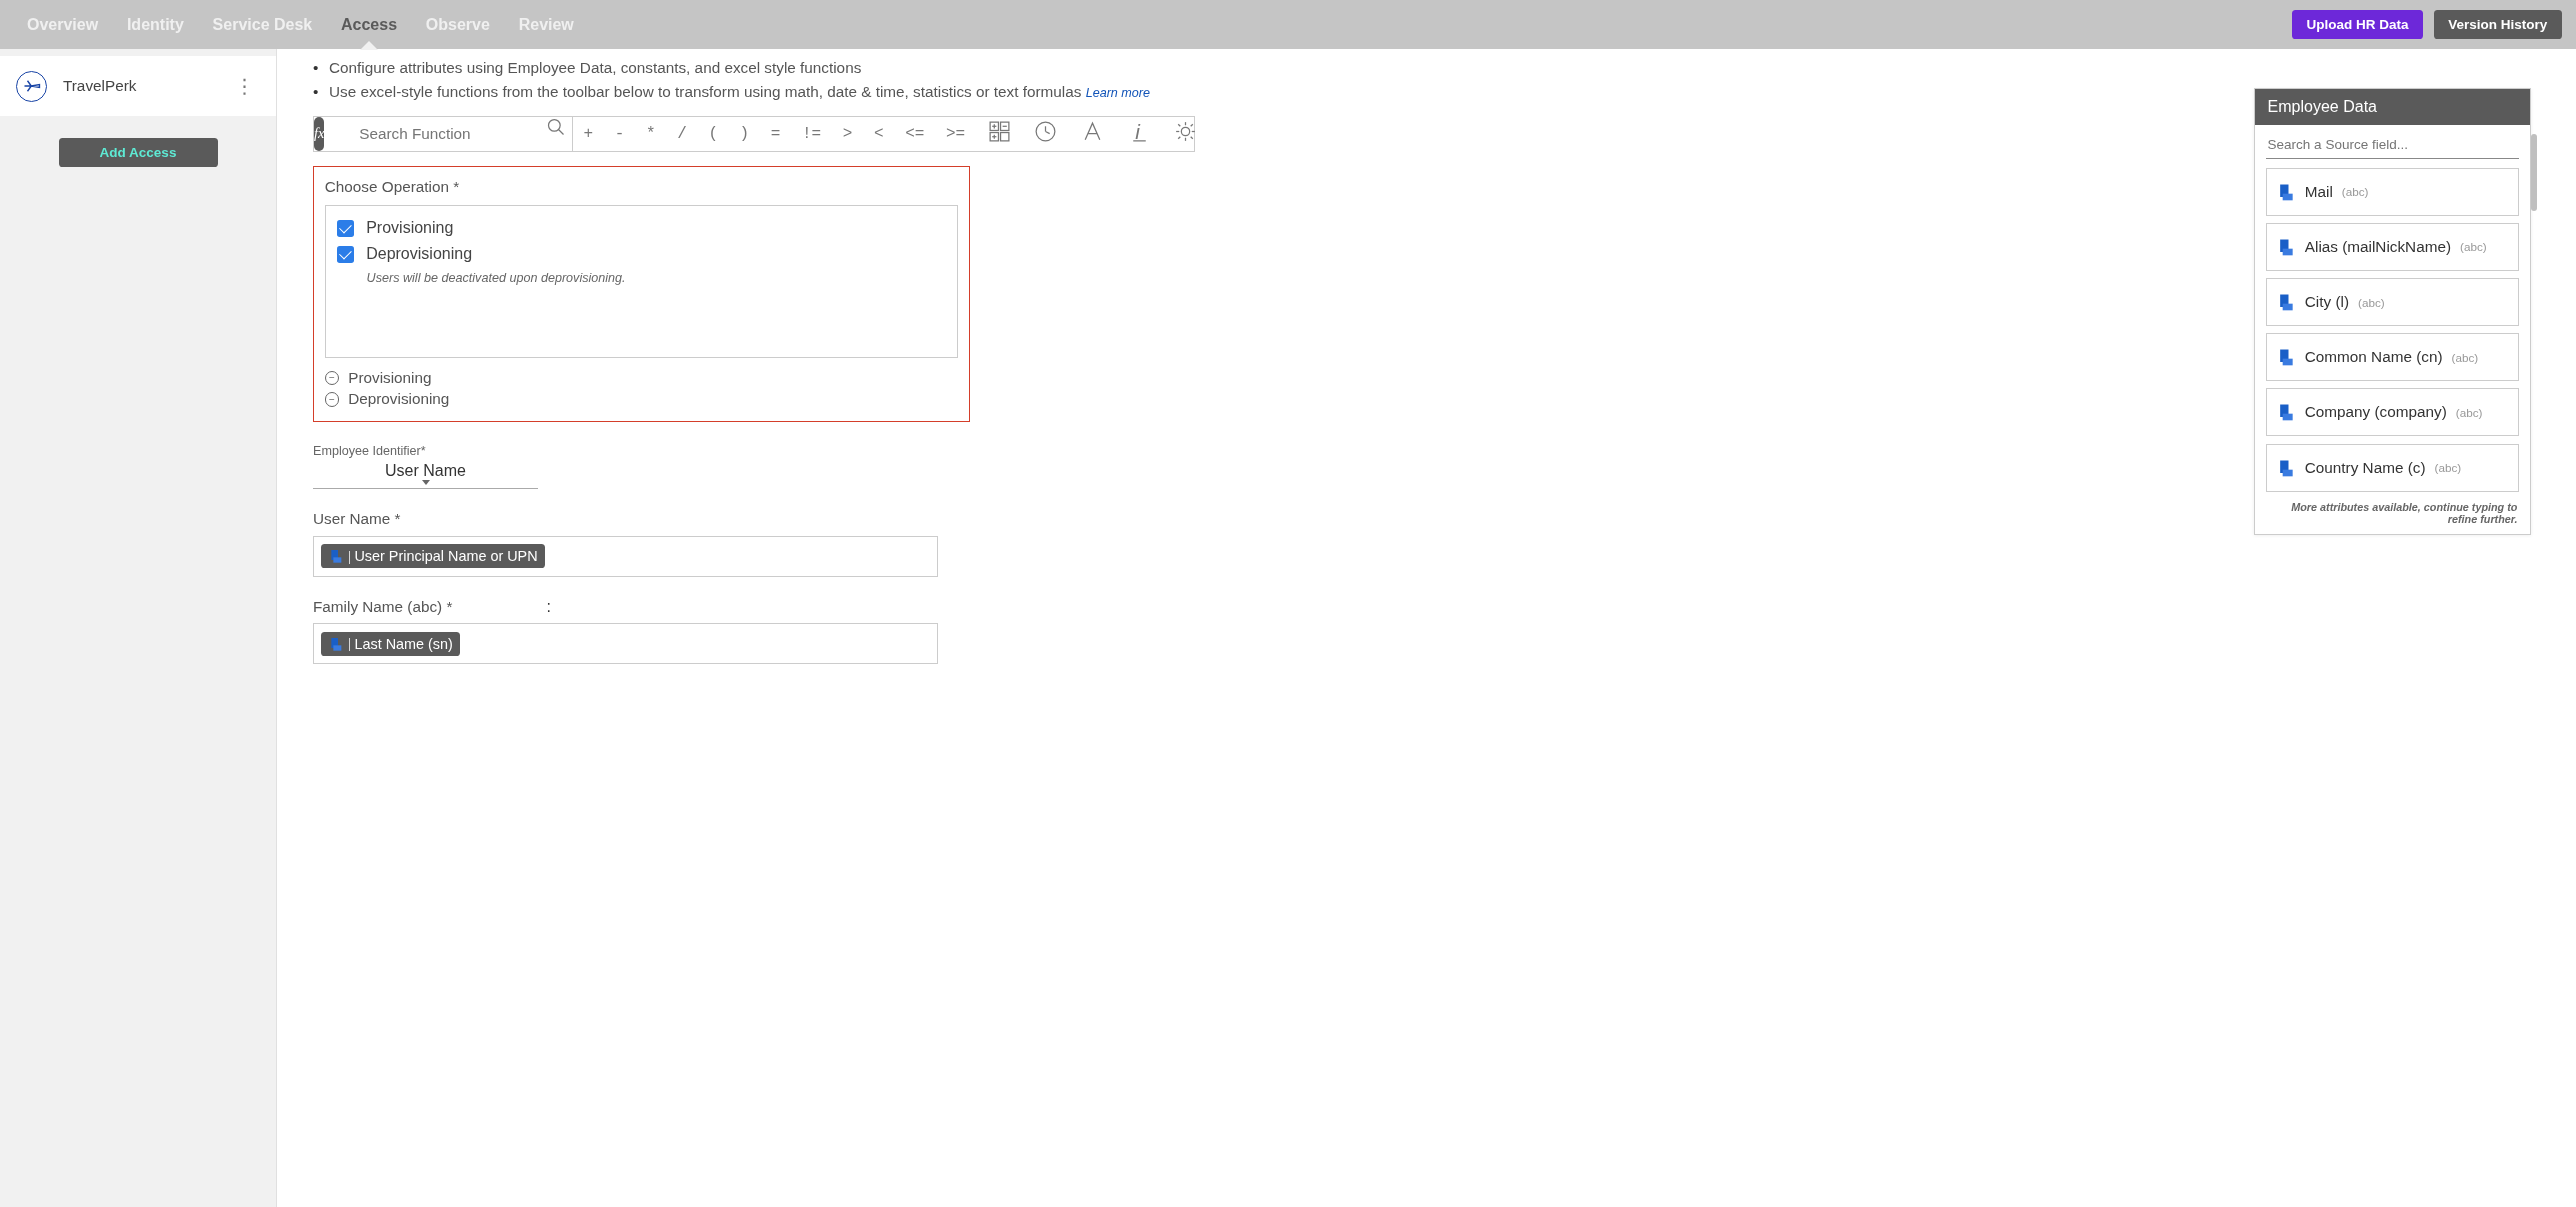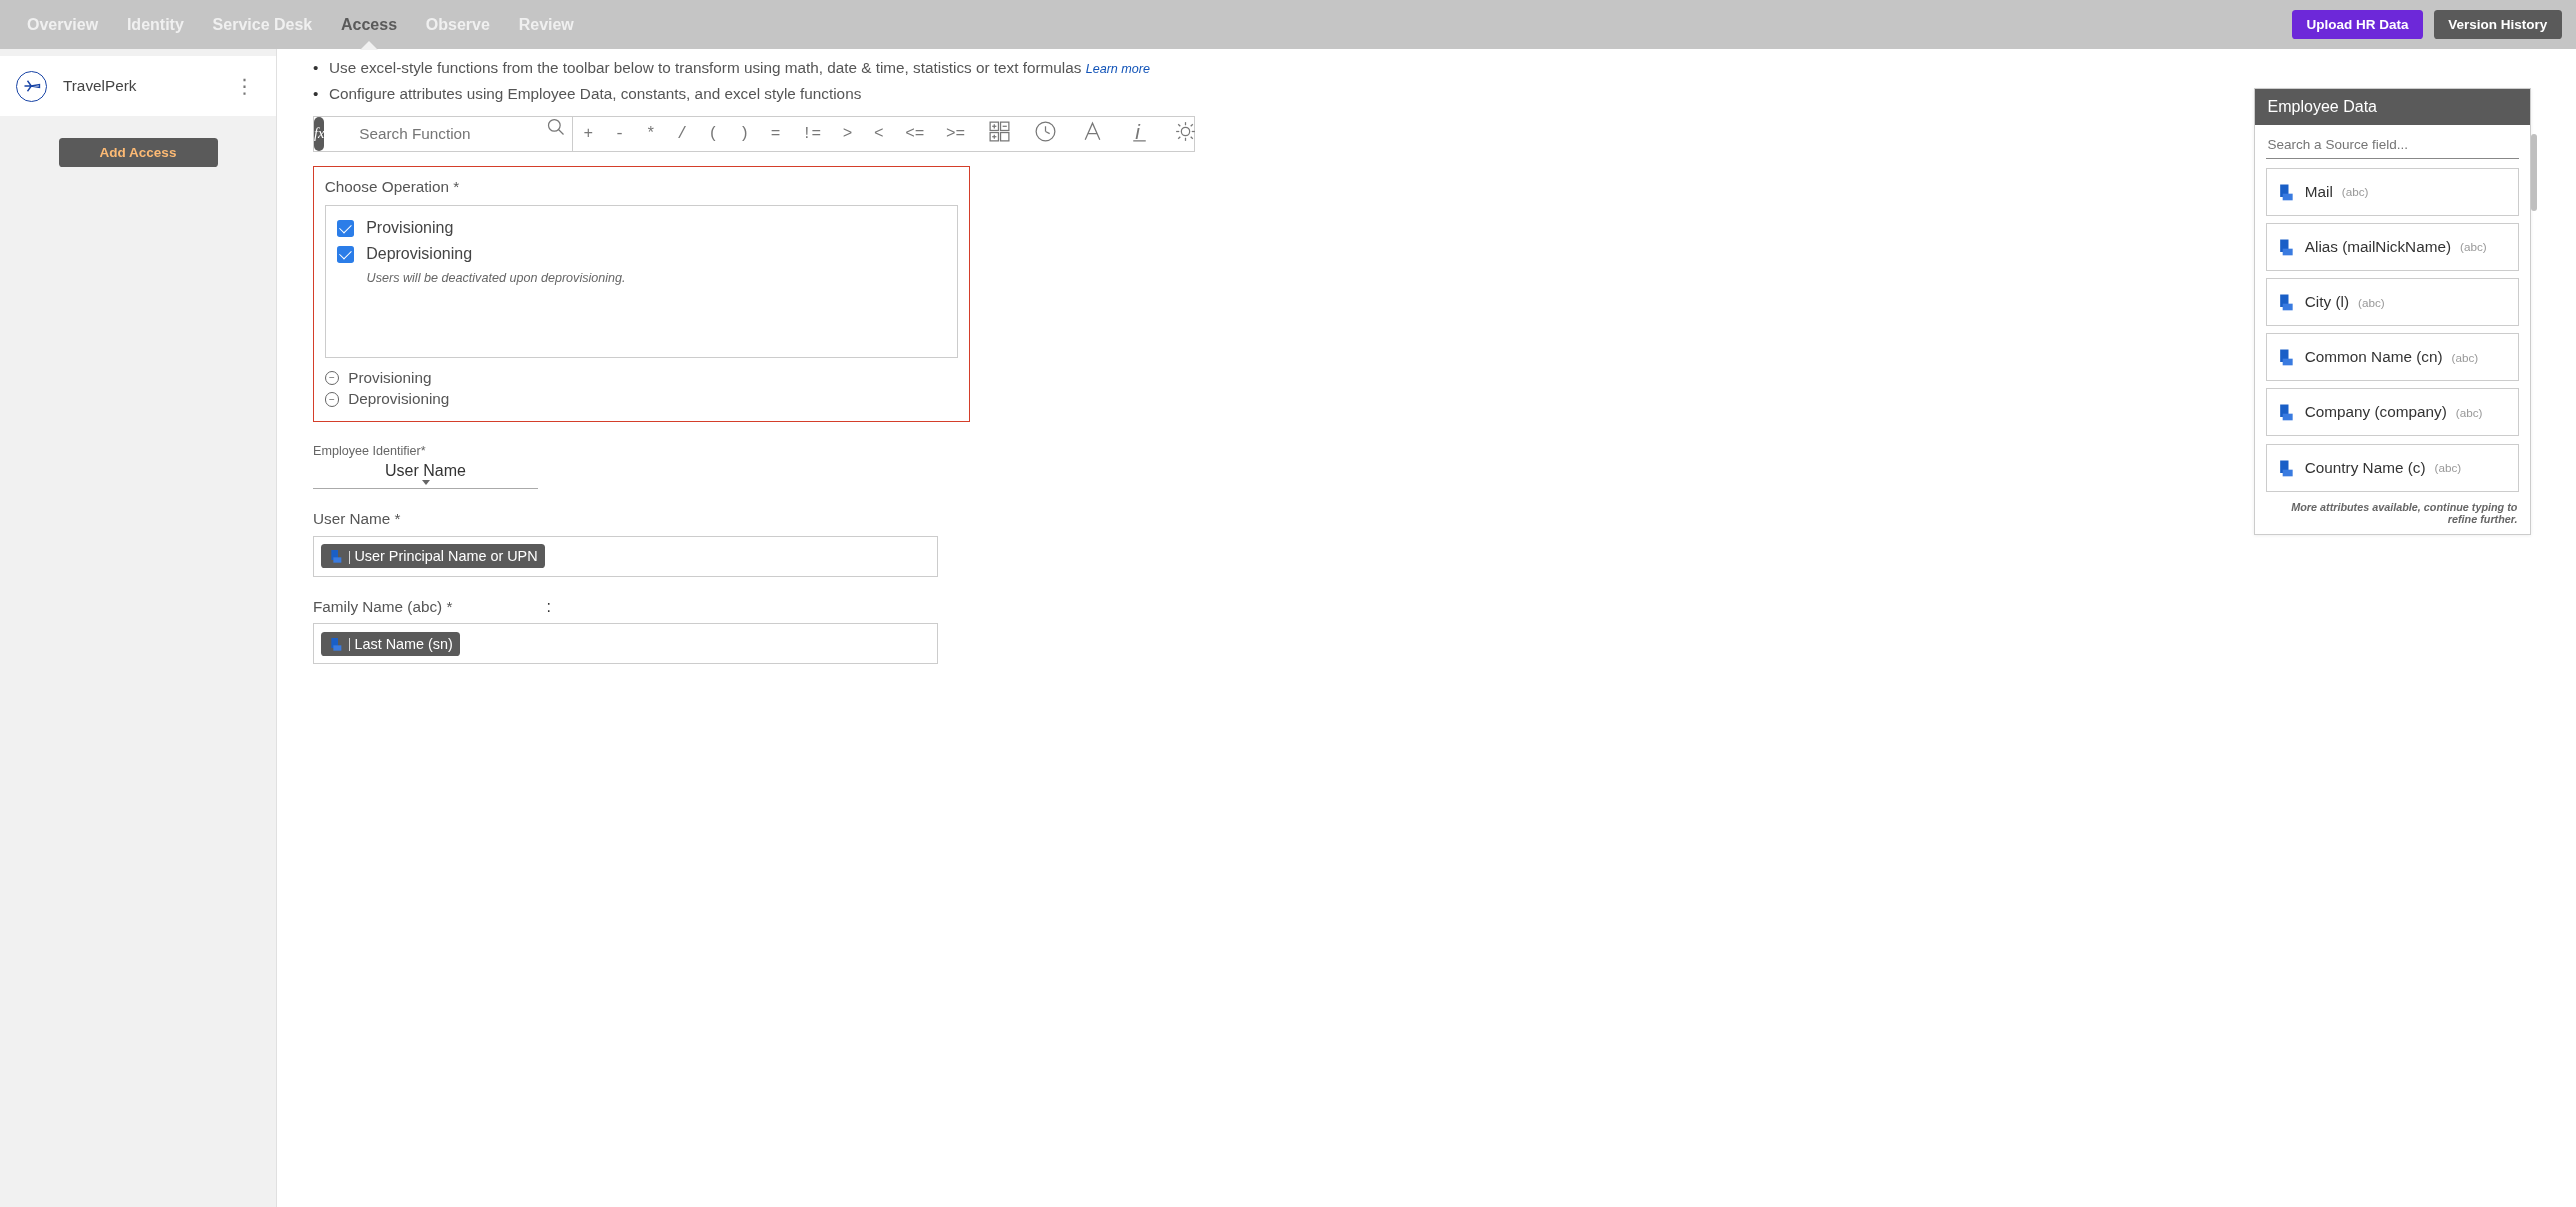--- a/index.html
+++ b/index.html
@@ -12,21 +12,21 @@
     .topnav-right { display: flex; gap: 10.8px; }
     .btn { border: none; border-radius: 3.6px; padding: 7.2px 14.4px; font-size: 13.5px; font-weight: 600; cursor: pointer; }
     .btn-upload { background: #6d28d9; color: #fff; }
     .btn-version { background: #5a5a5a; color: #fff; }
     .layout { display: flex; height: calc(100vh - 49px); }
     .sidebar { width: 277px; background: #f1f1f1; border-right: 1.8px solid #e0e0e0; flex-shrink: 0; padding-top: 7.2px;}
     .app-row { display: flex; align-items: center; padding: 14.4px 16px; background: #fff; position: relative; }
     .app-icon { width: 31px; height: 31px; border: 1.8px solid #1743a5; border-radius: 50%; display: flex; align-items: center; justify-content: center; margin-right: 16px; color: #1743a5; }
     .app-name { font-size: 15.3px; color: #444; flex: 1; }
     .app-menu { color: #777; font-size: 20px; padding: 0 5.4px; cursor: pointer; }
-    .btn-add-access { background: #5a5a5a; color: #fdba74; display: block; margin: 21.6px auto 0 auto; width: 159px; }
+    .btn-add-access { background: #5a5a5a; color: #5eead4; display: block; margin: 21.6px auto 0 auto; width: 159px; }
     .main { flex: 1; overflow: auto; position: relative; padding-top: 7.2px; }
     .content-wrap { margin-left: 36px; margin-right: 18px; }
     .bullet-list { list-style: none; margin-bottom: 10.8px; }
     .bullet-list li { padding-left: 16px; position: relative; color: #555; font-size: 15.3px; line-height: 23.4px; }
     .bullet-list li::before { content: "•"; position: absolute; left: 0; color: #333; }
     .learn-more { color: #1254b8; font-size: 12.6px; font-style: italic; }
     .fx-bar { display: flex; align-items: center; border: 0.9px solid #ccc; margin: 5.4px 0 14.4px 0; height: 36px; max-width: 882px; }
     .fx-sym { background: #5a5a5a; color: #fff; font-style: italic; font-family: serif; width: 34px; height: 100%; display:flex;align-items:center;justify-content:center; font-size: 14.4px; border-radius: 8px; }
     .fx-search { border: none; outline: none; font-size: 15.3px; padding: 0 10.8px; width: 198px; height: 100%; background: transparent; }
     .fx-search-wrap { display: flex; align-items:flex-start; border-right: 0.9px solid #ccc; height:100%; padding-right:5.4px;padding-left:24px;}
@@ -101,22 +101,22 @@
       <span class="app-menu">⋮</span>
     </div>
     <button class="btn btn-add-access">Add Access</button>
   </div>
 
   <div class="main">
     <div class="content-wrap">
     <div class="flex-row">
     <div style="flex:1;">
     <ul class="bullet-list">
+      <li>Configure attributes using Employee Data, constants, and excel style functions</li>
       <li><span>Use excel-style functions from the toolbar below to transform using math, date &amp; time, statistics or text formulas</span> <a class="learn-more">Learn more</a></li>
-      <li>Configure attributes using Employee Data, constants, and excel style functions</li>
     </ul>
 
     <div class="fx-bar">
       <div class="fx-sym">fx</div>
       <div class="fx-search-wrap">
         <input class="fx-search" placeholder="Search Function" style="">
         <span><svg class="icon-svg-sm" viewBox="0 0 24 24">
                     <circle cx="10" cy="10" r="7"></circle>
                     <line x1="15" y1="15" x2="21" y2="21"></line>
                   </svg></span>

